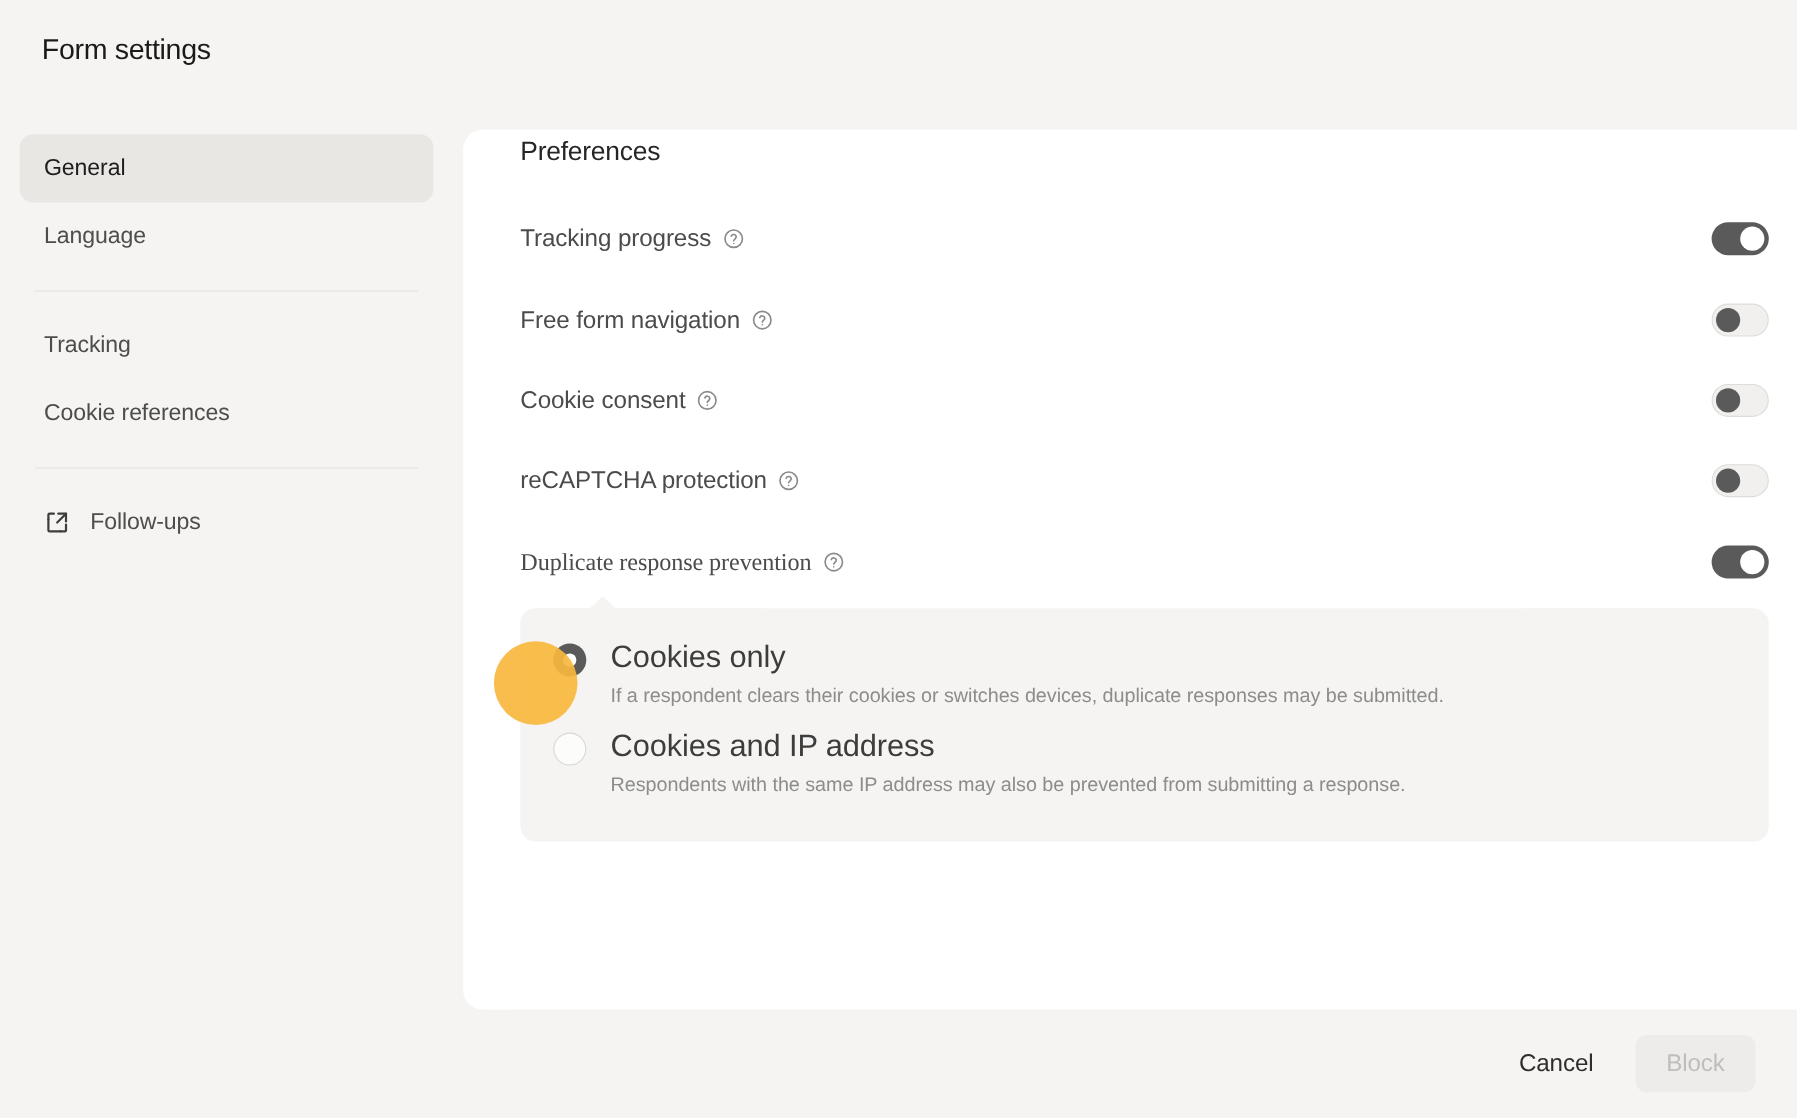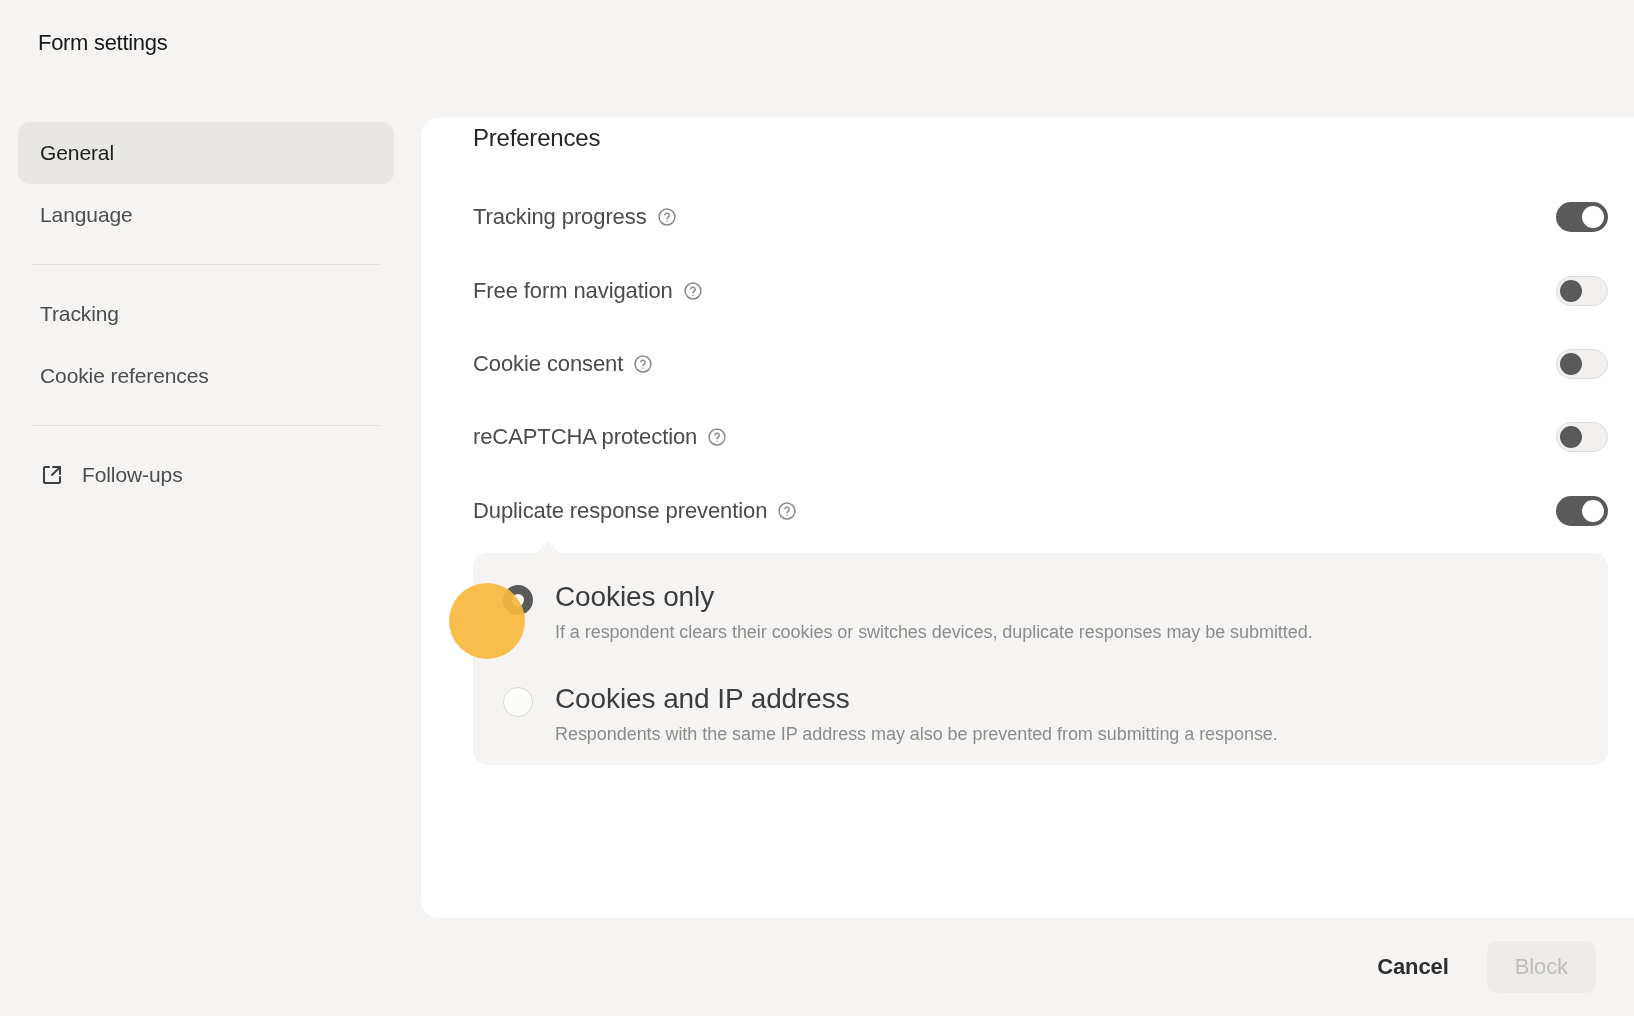--- a/index.html
+++ b/index.html
@@ -7,21 +7,21 @@
     width: 1634px; height: 1016px;
     background: #F5F4F2;
     font-family: "Liberation Sans", sans-serif;
     overflow: hidden;
   }
   .root { position: relative; width: 1634px; height: 1016px; background: #F5F4F2; }
 
   
   .page-title {
     position: absolute; left: 38px; top: 30px;
-    font-size: 22px; font-weight: 400; color: #1a1a1a;
+    font-size: 26px; font-weight: 400; color: #1a1a1a;
     letter-spacing: -0.3px;
   }
 
   
   .sidebar { position: absolute; left: 18px; top: 122px; width: 376px; }
   .nav-item {
     height: 62px; display: flex; align-items: center;
     padding: 0 22px; border-radius: 12px;
     font-size: 21px; color: #4d4d4d; cursor: pointer;
     letter-spacing: -0.1px;
@@ -104,21 +104,21 @@
 
   
   .footer {
     position: absolute; left: 0; bottom: 0; width: 1634px; height: 98px;
     display: flex; align-items: center; justify-content: flex-end;
     padding-right: 38px; gap: 12px; background: #F5F4F2;
   }
   .btn-cancel {
     font-size: 22px; color: #2e2e2e; background: transparent;
     border: none; padding: 13px 26px; border-radius: 10px;
-    cursor: pointer; font-family: inherit; letter-spacing: -0.1px; font-weight: bold;
+    cursor: pointer; font-family: inherit; letter-spacing: -0.1px;
   }
   .btn-save {
     font-size: 22px; color: #BFBEBB; background: #EDECEA;
     border: none; padding: 13px 28px; border-radius: 10px;
     cursor: not-allowed; font-family: inherit; letter-spacing: -0.1px;
   }
 </style>
 </head>
 <body>
 
@@ -221,21 +221,21 @@
           <path d="M9.3 9.2a2.8 2.8 0 0 1 5.4 1c0 1.9-2.7 2.4-2.7 4"></path>
           <circle cx="12" cy="17.2" r="0.9" fill="#8a8a8a" stroke="none"></circle>
         </svg>
       </span>
     </div>
     <div class="toggle off">
       <span class="knob"></span>
     </div>
   </div>
 
-  <div class="pref-row" style="top:494px;">
+  <div class="pref-row" style="top:494px;font-family:Liberation Serif, serif;">
     <div class="pref-label">
       <span>Duplicate response prevention</span>
       <span class="help-icon">
         <svg width="20" height="20" viewBox="0 0 24 24" fill="none" stroke="#8a8a8a" stroke-width="1.8" stroke-linecap="round" stroke-linejoin="round">
           <circle cx="12" cy="12" r="9.5"></circle>
           <path d="M9.3 9.2a2.8 2.8 0 0 1 5.4 1c0 1.9-2.7 2.4-2.7 4"></path>
           <circle cx="12" cy="17.2" r="0.9" fill="#8a8a8a" stroke="none"></circle>
         </svg>
       </span>
     </div>
@@ -248,21 +248,21 @@
     <div class="notch"></div>
 
     <div class="radio-opt" style="top:28px;">
       <span class="radio selected"></span>
       <span>
         <span class="opt-title">Cookies only</span>
         <div class="opt-desc">If a respondent clears their cookies or switches devices, duplicate responses may be submitted.</div>
       </span>
     </div>
 
-    <div class="radio-opt" style="top:130px;">
+    <div class="radio-opt" style="top:109px;">
       <span class="radio unselected"></span>
       <span>
         <span class="opt-title">Cookies and IP address</span>
         <div class="opt-desc">Respondents with the same IP address may also be prevented from submitting a response.</div>
       </span>
     </div>
   </div>
 
   <div class="cursor-highlight"></div>
 

